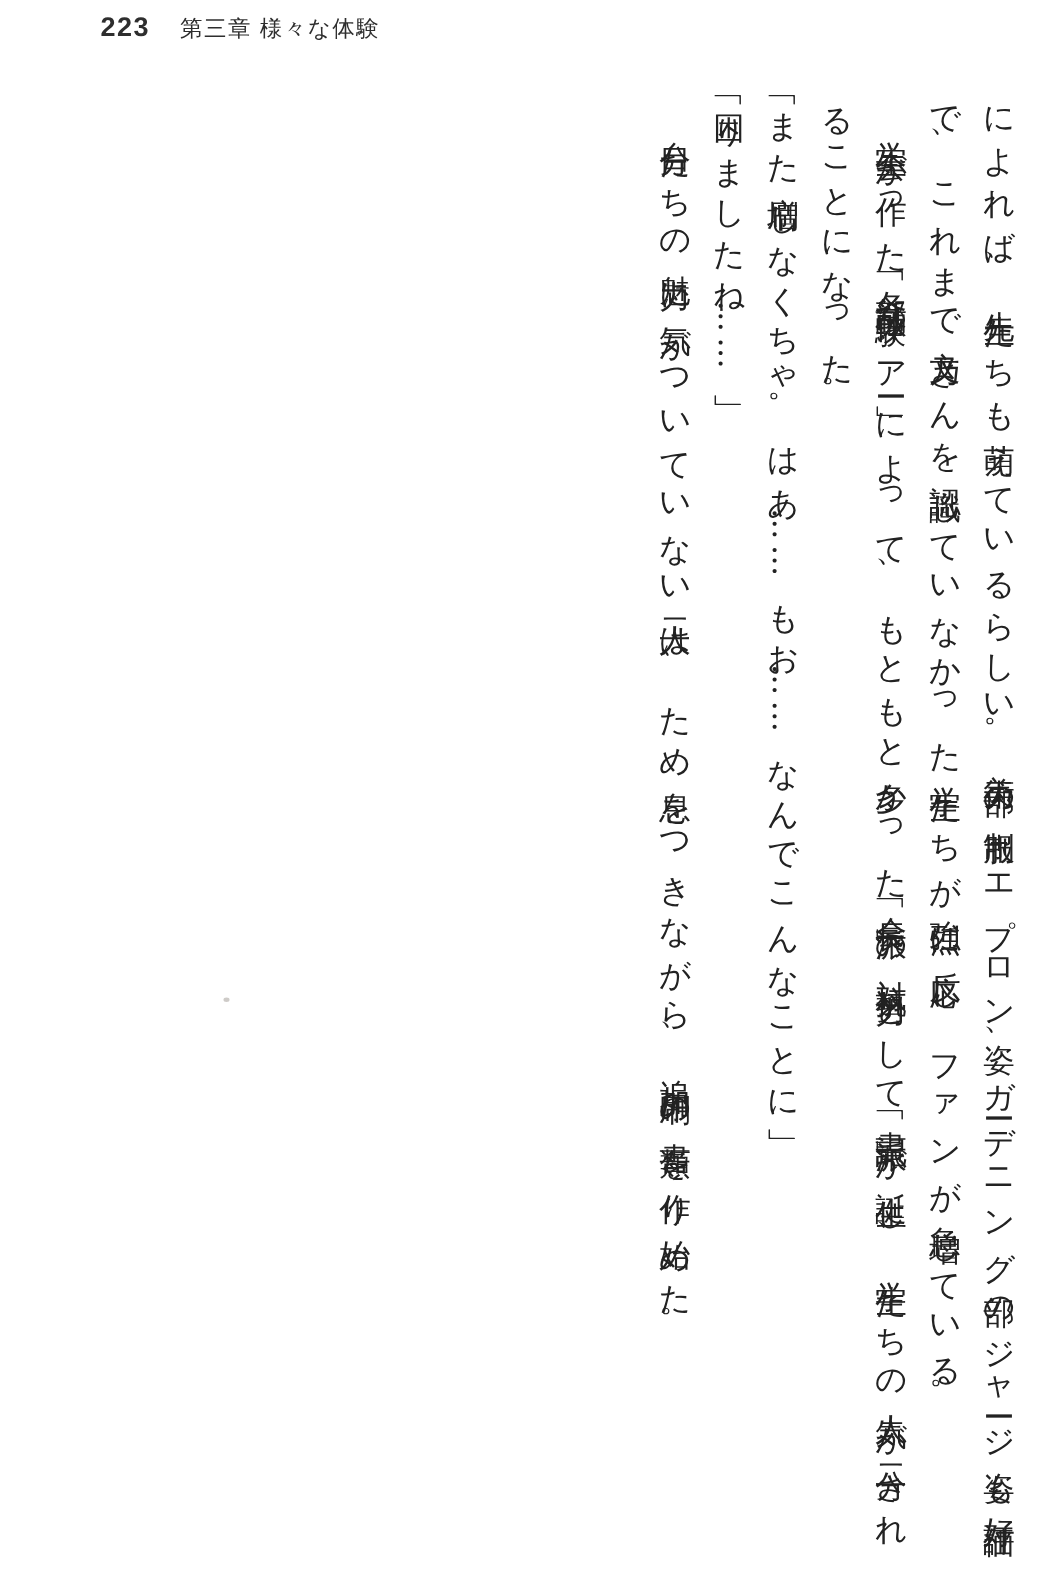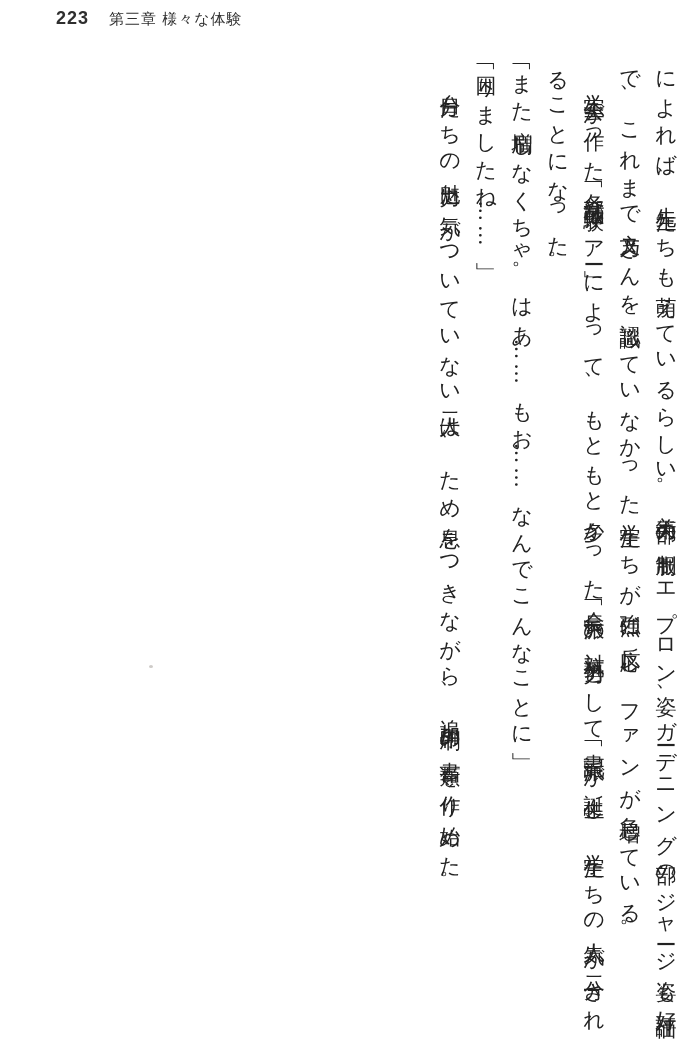--- a/index.html
+++ b/index.html
@@ -9,21 +9,21 @@
   .page {
     position: relative;
     width: 700px;
     height: 1050px;
     background: #ffffff;
     overflow: hidden;
   }
   .header {
     position: absolute;
     top: 8px;
-    left: 56px;
+    left: 67px;
     display: flex;
     align-items: baseline;
     gap: 20px;
     font-family: "Liberation Sans", sans-serif;
     color: #2e2e2e;
     white-space: nowrap;
   }
   .pagenum {
     font-size: 18px;
     font-weight: 600;

